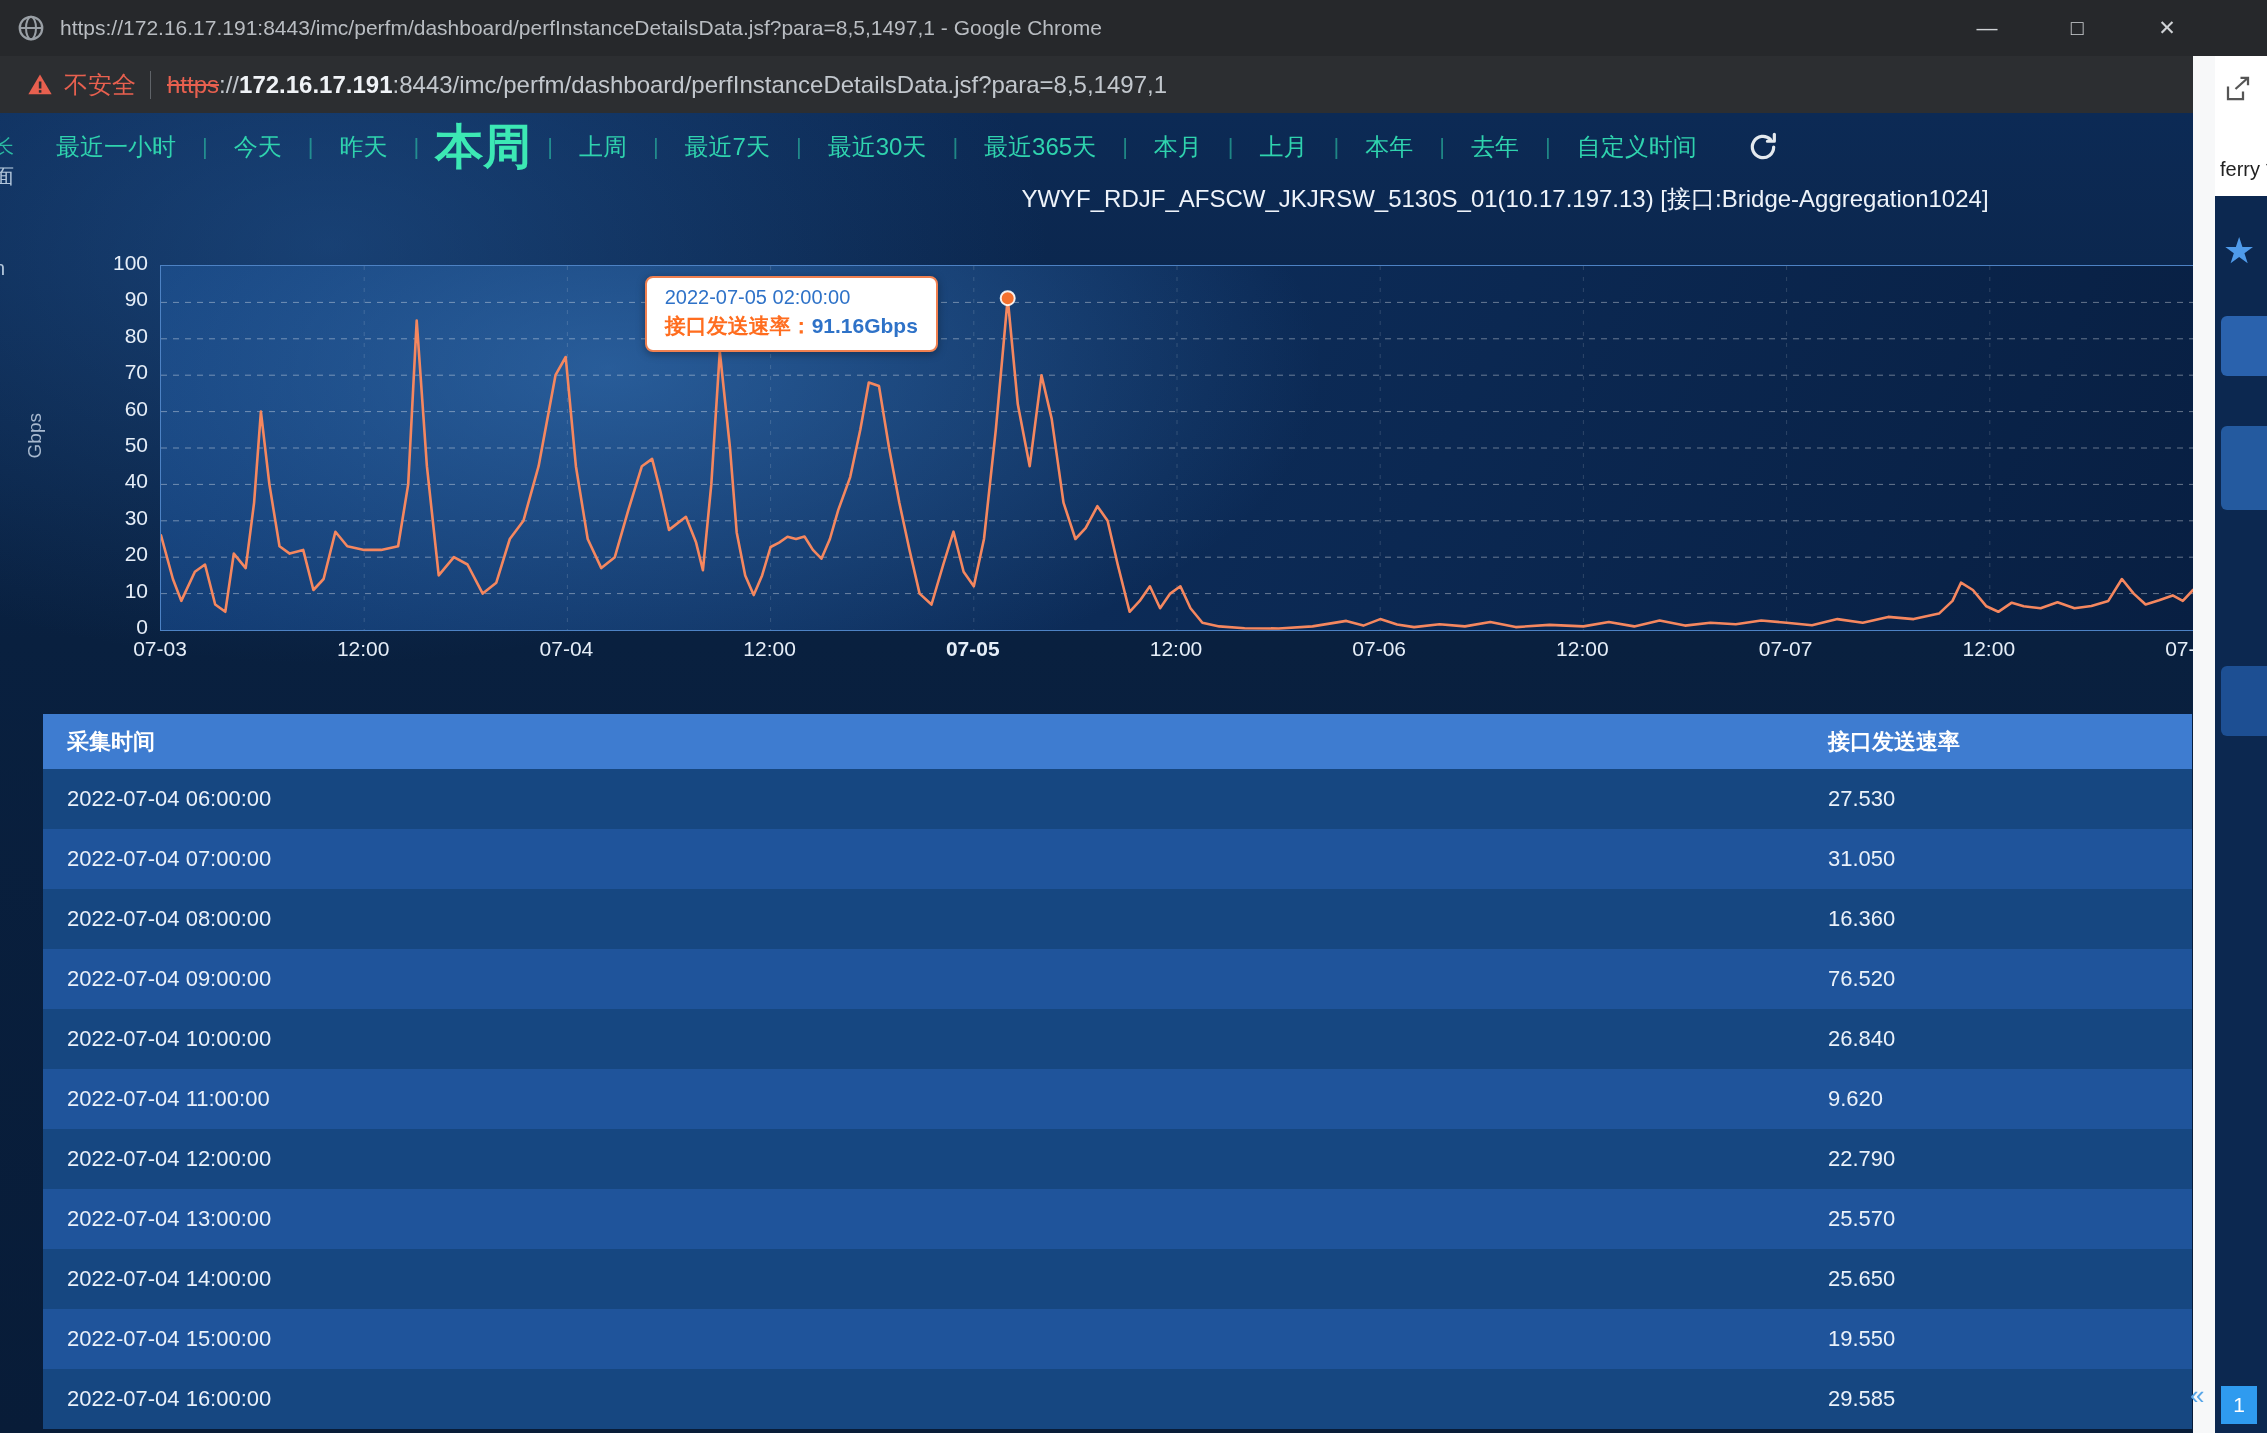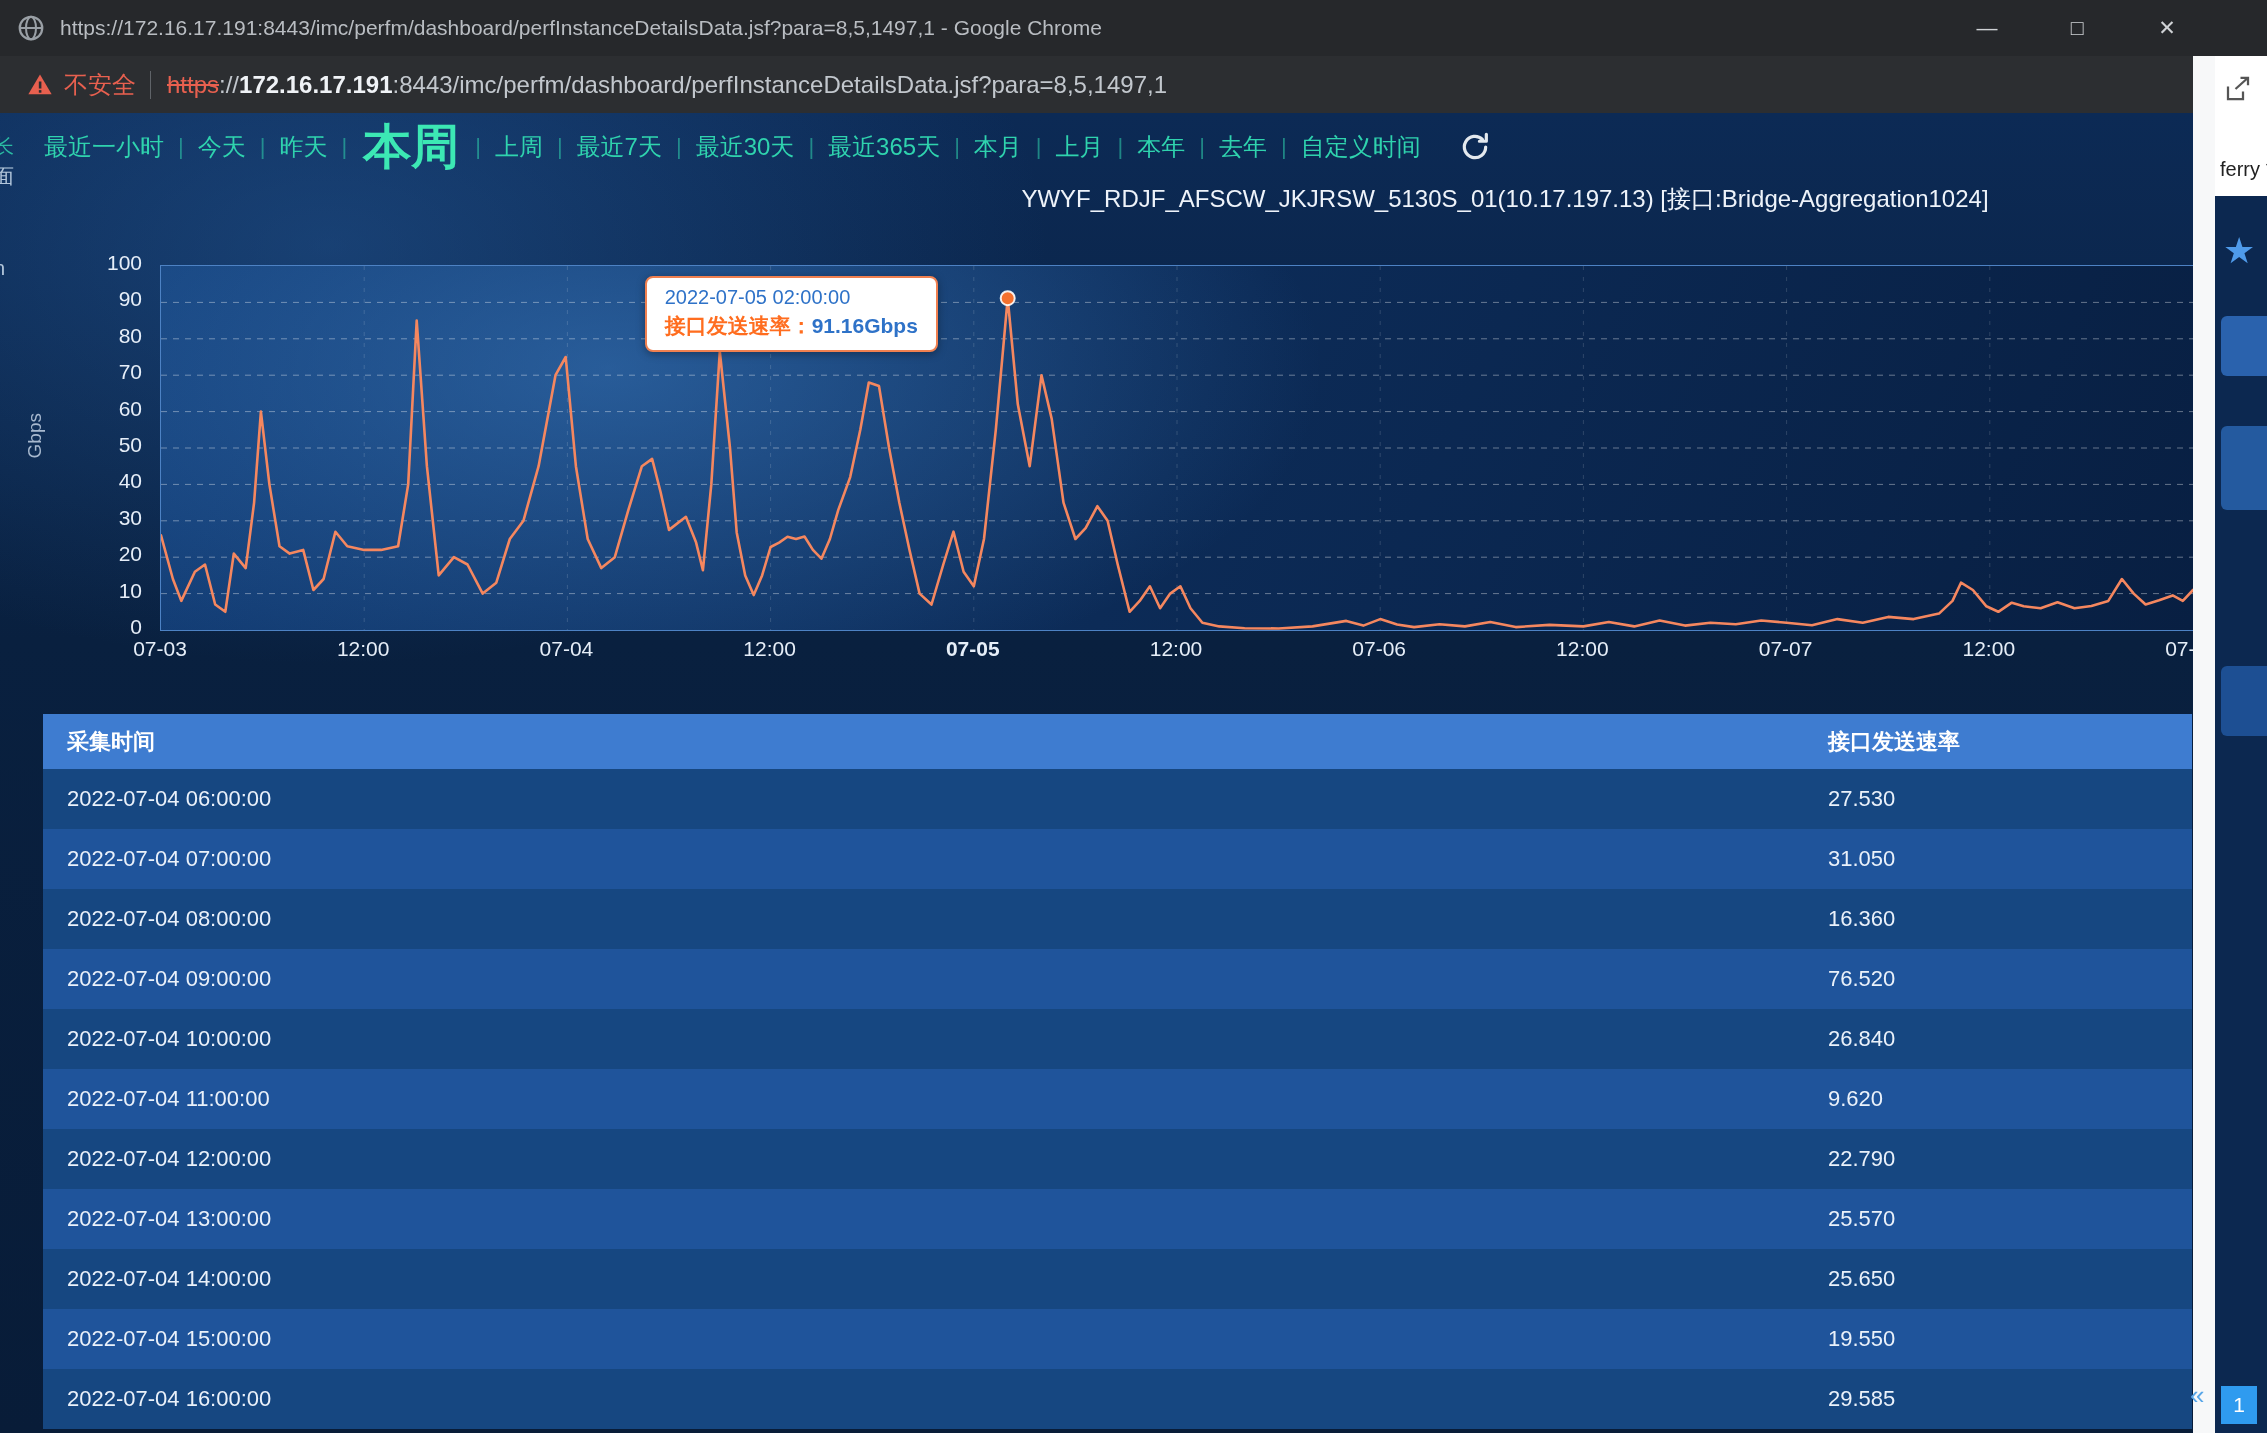--- a/index.html
+++ b/index.html
@@ -30,40 +30,40 @@
   .url .rest{color:#c2c7cd;}
   
   .page{position:absolute;left:0;top:113px;width:2193px;height:1320px;overflow:hidden;
     background:
       radial-gradient(1200px 700px at 15% 10%, rgba(45,105,175,0.38), rgba(10,30,62,0) 60%),
       linear-gradient(180deg,#0c2a55 0%, #09203f 40%, #081c38 100%);}
   .edge-frag{position:absolute;left:-6px;color:#cfe0f0;font-size:20px;opacity:.85;}
   .edge-frag.teal{color:#2fd3ae;}
   
   .time-nav{position:absolute;left:30px;top:2px;height:64px;display:flex;align-items:center;z-index:3;}
-  .nav-item{color:#2fd3ae;font-size:24px;margin:0 14px;cursor:pointer;}
+  .nav-item{color:#2fd3ae;font-size:24px;margin:0 26px;cursor:pointer;}
   .nav-item.active{color:#3ce8b4;font-size:48px;font-weight:bold;margin:0 16px;}
   .nav-sep{color:#2fd3ae;opacity:.55;font-size:22px;}
   .refresh{margin-left:24px;width:32px;height:32px;cursor:pointer;}
   
   .chart-title{position:absolute;left:1000px;top:70px;width:1010px;text-align:center;
     color:#eef3fa;font-size:24px;}
   .y-unit{position:absolute;left:24px;top:300px;color:#a8b9cf;font-size:19px;
     writing-mode:vertical-rl;transform:rotate(180deg);}
   .plot{position:absolute;left:160px;top:152px;width:2032px;height:364px;
     border:1px solid #4d82c4;box-sizing:content-box;
     background:
       radial-gradient(1100px 520px at 22% 28%, rgba(64,130,200,0.50), rgba(16,48,96,0) 65%),
       linear-gradient(115deg,#14407a 0%, #0c2b57 50%, #081f42 100%);}
   .plot svg{position:absolute;left:0;top:0;}
   .gh{stroke:rgba(255,255,255,0.38);stroke-width:1;stroke-dasharray:6 6;}
   .gv{stroke:rgba(255,255,255,0.15);stroke-width:1;stroke-dasharray:4 7;}
   .series-line{fill:none;stroke-width:2.6;stroke-linejoin:round;stroke-linecap:round;}
   .marker{fill:#f4702e;stroke:rgba(255,255,255,0.9);stroke-width:2;}
-  .ytick{position:absolute;left:60px;width:82px;text-align:right;color:#e6eef8;font-size:21px;}
+  .ytick{position:absolute;left:66px;width:82px;text-align:right;color:#e6eef8;font-size:21px;}
   .xtick{position:absolute;top:524px;width:120px;text-align:center;color:#e6eef8;font-size:21px;}
   .tooltip{position:absolute;background:#ffffff;border:2px solid #f08050;border-radius:8px;
     padding:8px 18px 10px 18px;z-index:6;white-space:nowrap;box-shadow:0 2px 8px rgba(0,0,0,.35);}
   .tt-time{color:#2e72c8;font-size:20px;}
   .tt-line2{margin-top:3px;font-size:21px;font-weight:bold;}
   .tt-label{color:#ff6d1f;}
   .tt-value{color:#2e72c8;}
   
   .dtable{position:absolute;left:43px;top:601px;width:2149px;}
   .thead{height:55px;background:#3e7cd0;display:flex;align-items:center;color:#ffffff;

